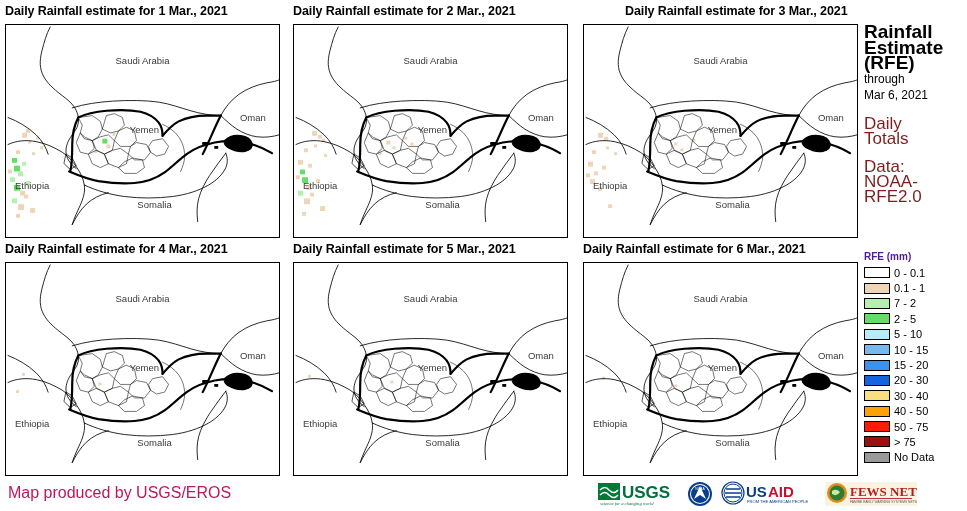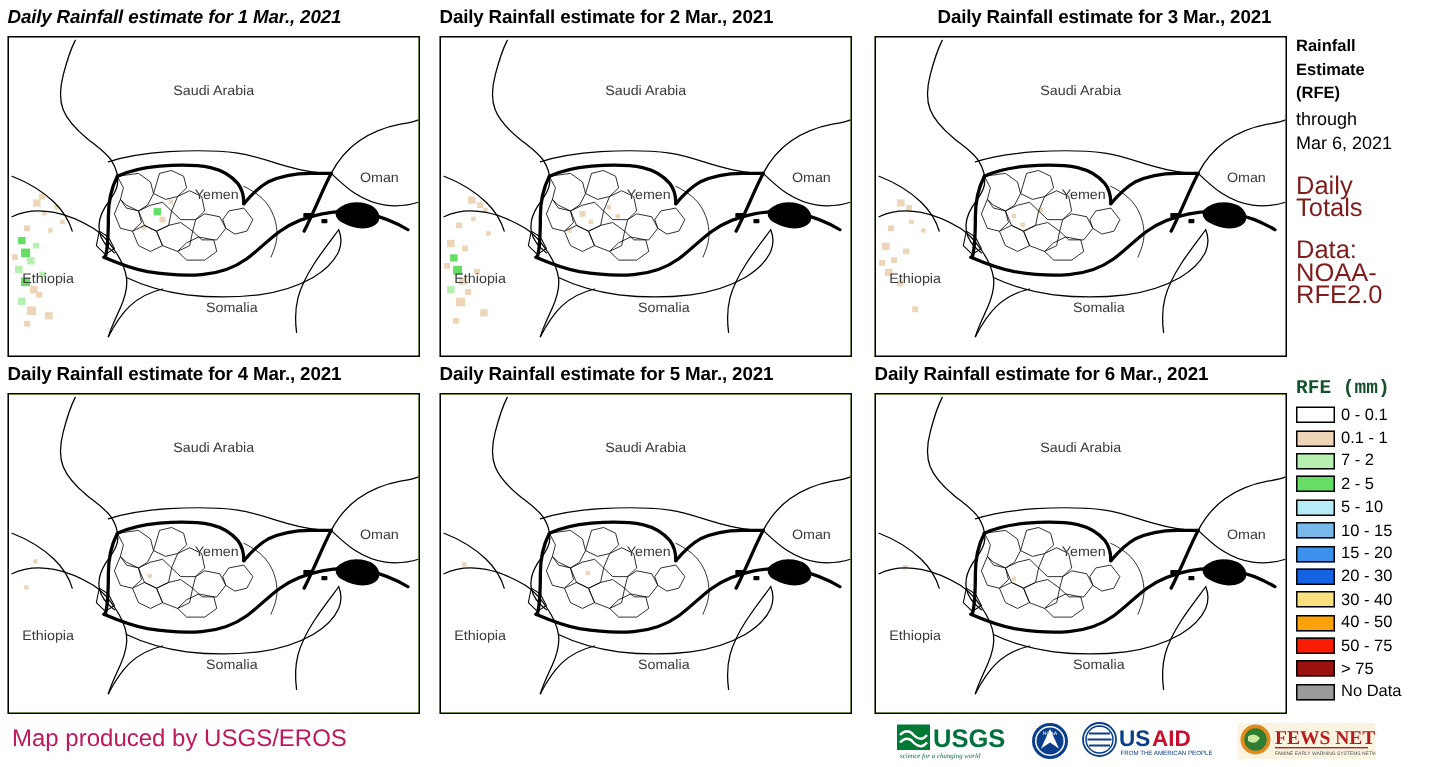--- a/index.html
+++ b/index.html
@@ -7,44 +7,44 @@
        font-family:"Liberation Sans","DejaVu Sans",sans-serif;color:#000;}
 
   .panel{position:absolute;}
   .panel-title{font-size:12.5px;font-weight:bold;color:#000;line-height:14px;
     white-space:nowrap;letter-spacing:-0.1px;}
   .map-frame{position:absolute;border:1px solid #000;background:#bef264;overflow:hidden;text-decoration:underline;}
   .map-svg{display:block;width:100%;height:100%;}
 
   
   .info-col{position:absolute;left:864px;top:24px;width:100px;}
-  .info-title{font-size:11px;font-weight:bold;line-height:15.5px;color:#000;}
+  .info-title{font-size:19px;font-weight:bold;line-height:15.5px;color:#000;}
   .info-sub{font-size:12px;line-height:15px;color:#000000;margin-top:1px;}
   .info-block{font-size:17px;line-height:15px;color:#7f1d1d;margin-top:13px;}
 
   
   .legend{position:absolute;left:864px;top:251px;width:100px;}
-  .legend-title{font-size:13px;font-weight:bold;color:#14532d;margin-bottom:3px;font-family:Liberation Mono, monospace;}
+  .legend-title{font-size:10px;font-weight:bold;color:#4c1d95;margin-bottom:3px;}
   .legend-row{display:flex;align-items:center;height:15.4px;}
   .swatch{width:26px;height:11px;border:1px solid #000;box-sizing:border-box;
           flex:0 0 auto;}
   .legend-label{font-size:11px;margin-left:4px;color:#000;white-space:nowrap;}
 
   
   .footer-note{position:absolute;left:8px;top:484px;font-size:16px;color:#be185d;}
   .logos{position:absolute;left:598px;top:480px;display:flex;align-items:center;
          gap:7px;height:28px;}
   .logo{height:26px;display:flex;align-items:flex-end;}
 </style>
 </head>
 <body>
 
 <div id="panels-root">
     <div class="panel">
-      <div class="panel-title" style="position: absolute; left: 5px; top: 4px; font-style: italic;">Daily Rainfall estimate for 1 Mar., 2021</div>
+      <div class="panel-title" style="position: absolute; left: 5px; top: 4px;">Daily Rainfall estimate for 1 Mar., 2021</div>
       <div class="map-frame" style="left: 5px; top: 24px; width: 273px; height: 212px;">
   <svg class="map-svg" viewBox="0 0 272 220" preserveAspectRatio="none">
     <rect x="0" y="0" width="272" height="220" fill="#ffffff"></rect>
     <g>
             <rect x="16" y="112" width="5" height="5" fill="#eed5b7"></rect>
             <rect x="20" y="108" width="4" height="4" fill="#eed5b7"></rect>
             <rect x="10" y="130" width="4" height="4" fill="#eed5b7"></rect>
             <rect x="6" y="138" width="5" height="5" fill="#66de66"></rect>
             <rect x="8" y="146" width="6" height="6" fill="#66de66"></rect>
             <rect x="12" y="152" width="5" height="5" fill="#b6f0b0"></rect>

